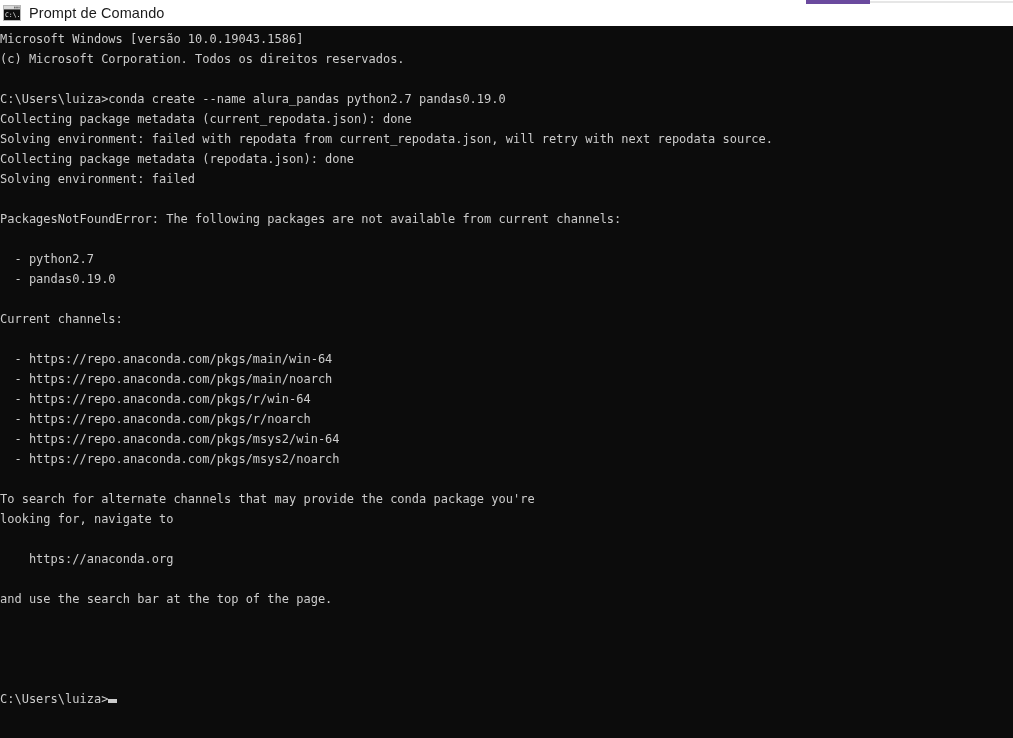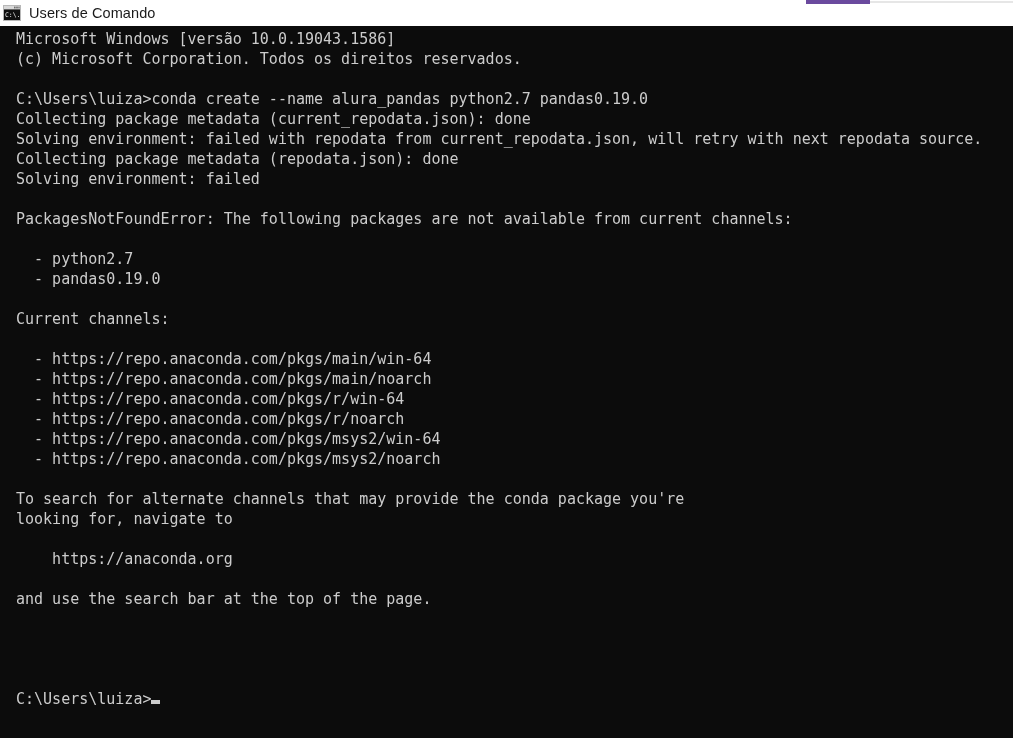--- a/index.html
+++ b/index.html
@@ -73,23 +73,23 @@
     position: absolute;
     top: 26px;
     left: 0;
     width: 1013px;
     height: 712px;
     background: #0c0c0c;
     overflow: hidden;
   }
   .console-text {
     margin: 0;
-    padding: 3px 0 0 16px;
+    padding: 3px 0 0 0;
     font-family: "DejaVu Sans Mono", "Liberation Mono", monospace;
-    font-size: 15px;
+    font-size: 12px;
     line-height: 20px;
     color: #cccccc;
     white-space: pre;
     letter-spacing: 0px;
   }
   .line {
     height: 20px;
     white-space: pre;
   }
   .cursor {
@@ -113,19 +113,19 @@
     <svg width="18" height="16" viewBox="0 0 18 16" xmlns="http://www.w3.org/2000/svg">
       <rect x="0" y="0" width="18" height="16" fill="#b8b8b8"></rect>
       <rect x="1" y="1" width="16" height="3" fill="#d8d8d8"></rect>
       <rect x="11" y="1.6" width="1.6" height="1.8" fill="#6e6e6e"></rect>
       <rect x="13.2" y="1.6" width="1.6" height="1.8" fill="#6e6e6e"></rect>
       <rect x="15.4" y="1.6" width="1.2" height="1.8" fill="#6e6e6e"></rect>
       <rect x="1" y="4.5" width="16" height="10.5" fill="#101010"></rect>
       <text x="2" y="12.2" font-family="DejaVu Sans Mono, monospace" font-size="6.4" fill="#e8e8e8">C:\.</text>
     </svg>
   </span>
-  <span class="titlebar-title">Users de Comando</span>
+  <span class="titlebar-title">Prompt de Comando</span>
 </div>
 
 <div class="top-strip">
   <div class="accent"></div>
   <div class="rail"></div>
 </div>
 
 </body></html>

